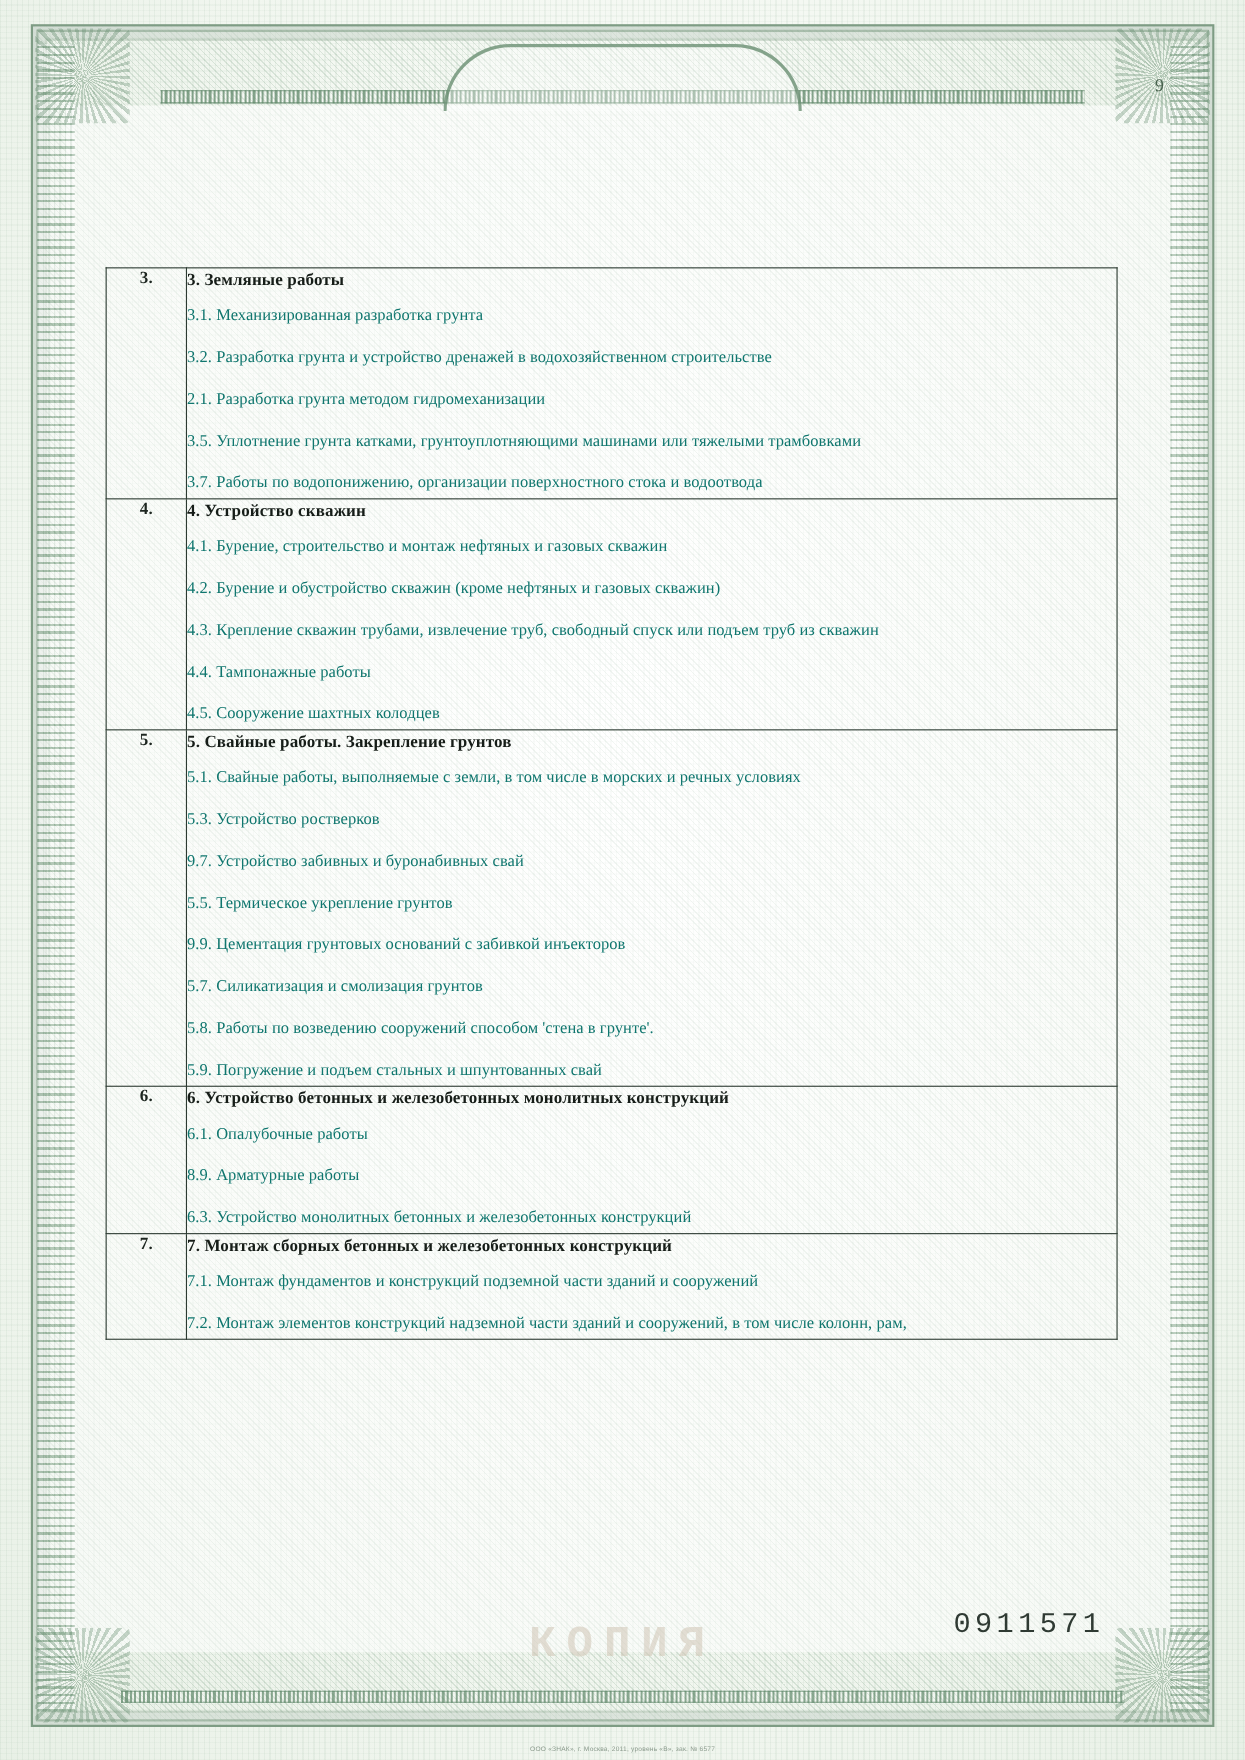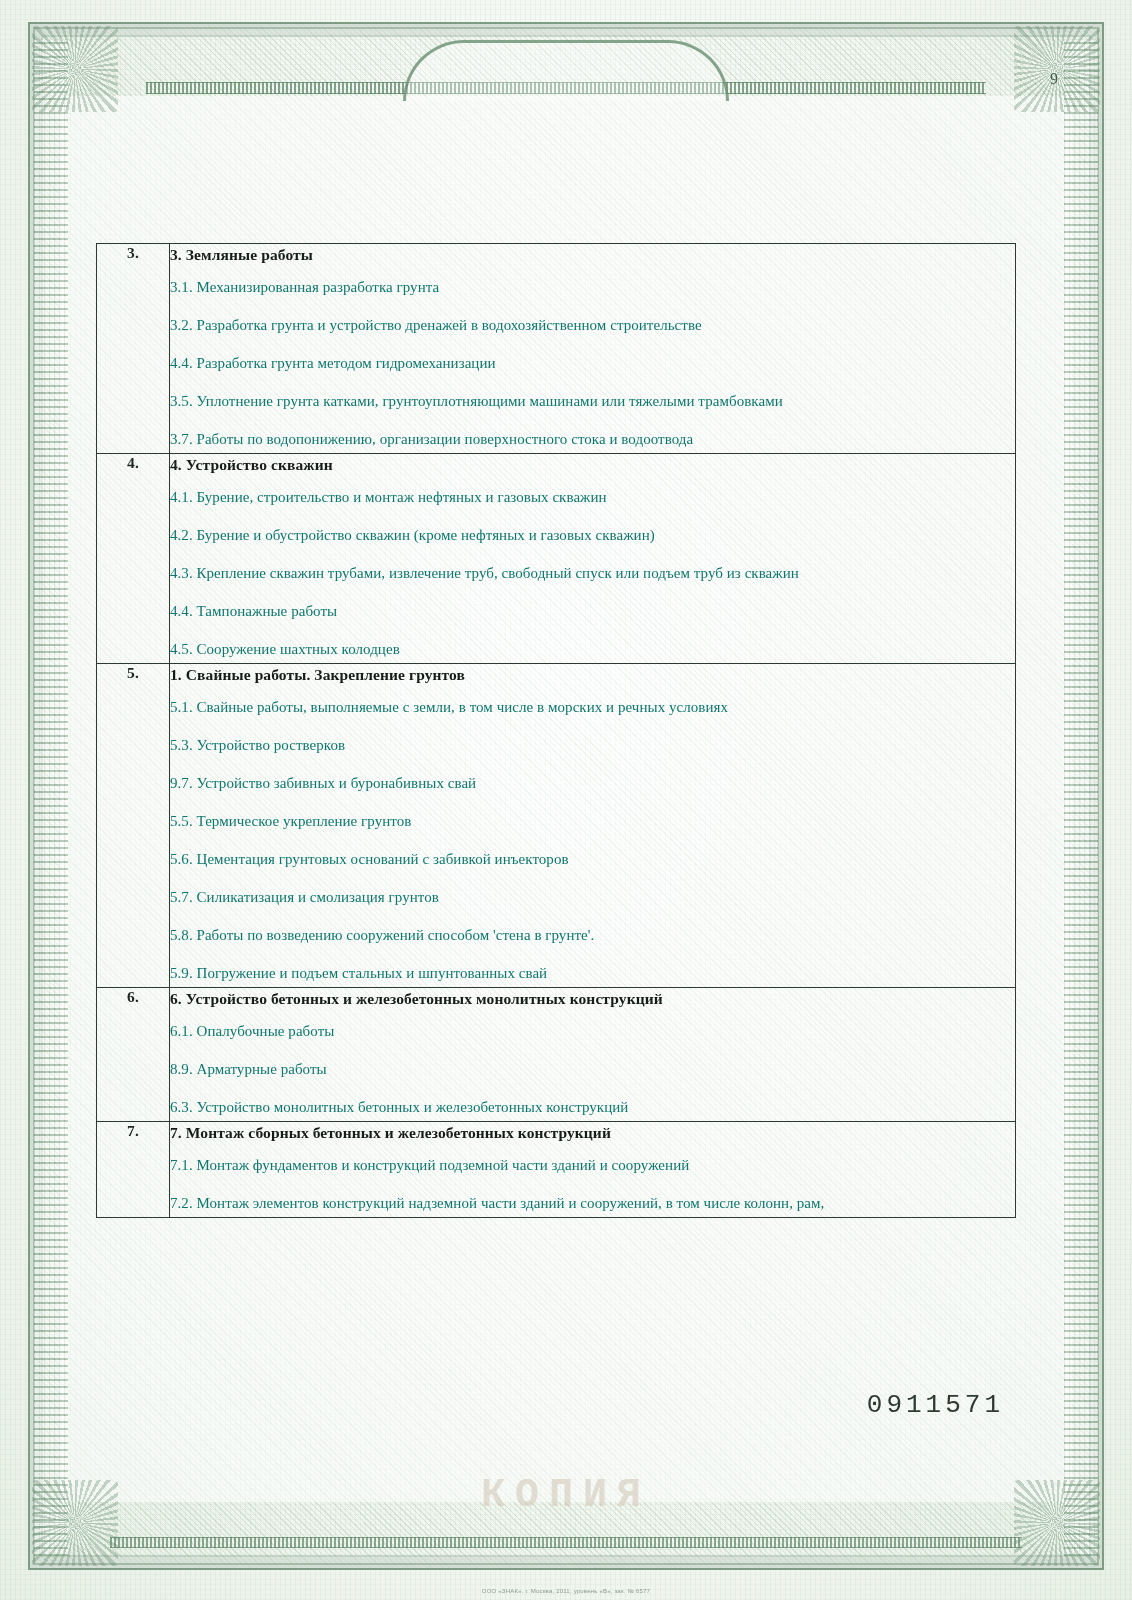--- a/index.html
+++ b/index.html
@@ -178,21 +178,21 @@
     top: 70px;
     font-family: "Liberation Serif", serif;
     font-size: 16px;
     color: #46604c;
   }
 
   
   .serial {
     position: absolute;
     right: 128px;
-    top: 1390px;
+    top: 1462px;
     font-family: "Liberation Mono", monospace;
     font-size: 26px;
     letter-spacing: 4px;
     color: #2f3a33;
   }
 
   
   .printer-note {
     position: absolute;
     left: 0; right: 0;
@@ -275,47 +275,47 @@
 <div class="table-wrap">
   <table class="works">
     <tbody>
 
       <tr>
         <td class="num">3.</td>
         <td class="body">
           <div class="grp-title">3. Земляные работы</div>
           <div class="sub">3.1. Механизированная разработка грунта</div>
           <div class="sub">3.2. Разработка грунта и устройство дренажей в водохозяйственном строительстве</div>
-          <div class="sub">4.4. Разработка грунта методом гидромеханизации</div>
+          <div class="sub">2.1. Разработка грунта методом гидромеханизации</div>
           <div class="sub">3.5. Уплотнение грунта катками, грунтоуплотняющими машинами или тяжелыми трамбовками</div>
           <div class="sub">3.7. Работы по водопонижению, организации поверхностного стока и водоотвода</div>
         </td>
       </tr>
 
       <tr>
         <td class="num">4.</td>
         <td class="body">
           <div class="grp-title">4. Устройство скважин</div>
           <div class="sub">4.1. Бурение, строительство и монтаж нефтяных и газовых скважин</div>
           <div class="sub">4.2. Бурение и обустройство скважин (кроме нефтяных и газовых скважин)</div>
           <div class="sub">4.3. Крепление скважин трубами, извлечение труб, свободный спуск или подъем труб из скважин</div>
           <div class="sub">4.4. Тампонажные работы</div>
           <div class="sub">4.5. Сооружение шахтных колодцев</div>
         </td>
       </tr>
 
       <tr>
         <td class="num">5.</td>
         <td class="body">
-          <div class="grp-title">1. Свайные работы. Закрепление грунтов</div>
+          <div class="grp-title">5. Свайные работы. Закрепление грунтов</div>
           <div class="sub">5.1. Свайные работы, выполняемые с земли, в том числе в морских и речных условиях</div>
           <div class="sub">5.3. Устройство ростверков</div>
           <div class="sub">9.7. Устройство забивных и буронабивных свай</div>
           <div class="sub">5.5. Термическое укрепление грунтов</div>
-          <div class="sub">5.6. Цементация грунтовых оснований с забивкой инъекторов</div>
+          <div class="sub">9.9. Цементация грунтовых оснований с забивкой инъекторов</div>
           <div class="sub">5.7. Силикатизация и смолизация грунтов</div>
           <div class="sub">5.8. Работы по возведению сооружений способом 'стена в грунте'.</div>
           <div class="sub">5.9. Погружение и подъем стальных и шпунтованных свай</div>
         </td>
       </tr>
 
       <tr>
         <td class="num">6.</td>
         <td class="body">
           <div class="grp-title">6. Устройство бетонных и железобетонных монолитных конструкций</div>

